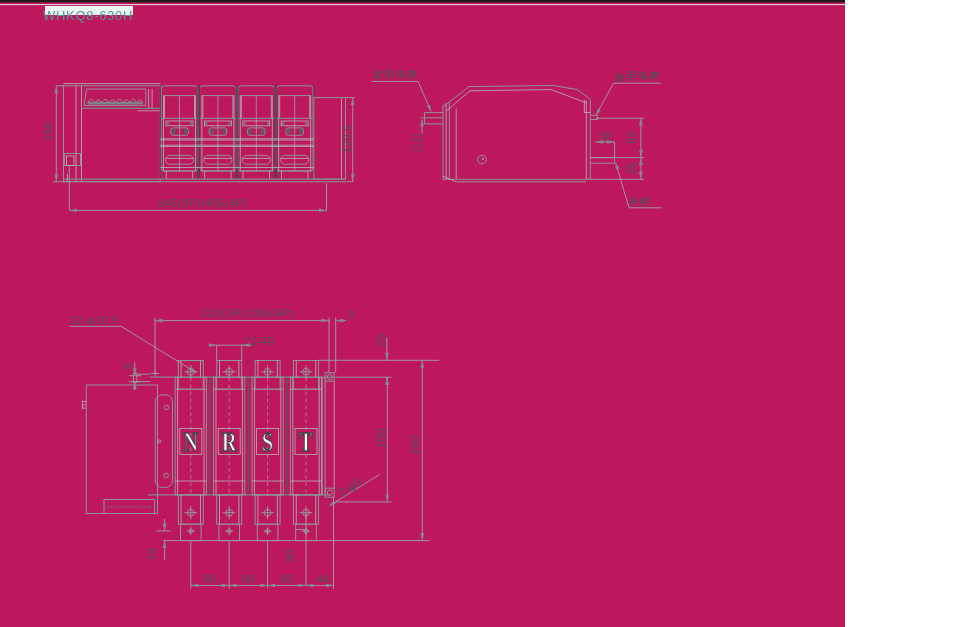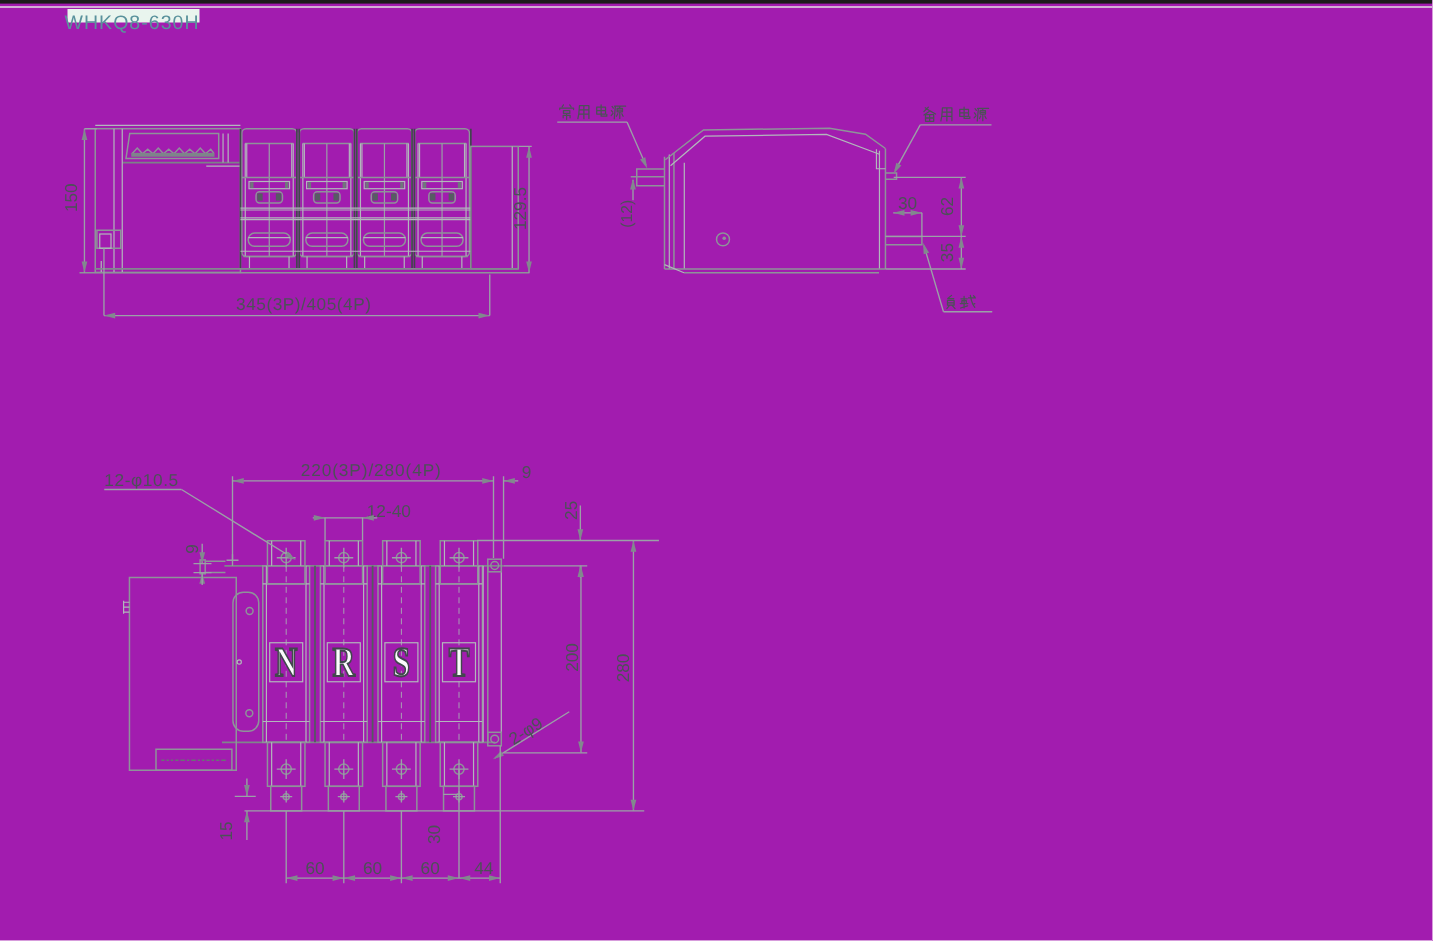--- a/index.html
+++ b/index.html
@@ -1,16 +1,16 @@
 <!DOCTYPE html>
 <html><head>
 <meta charset="utf-8">
 <style>
   html,body{margin:0;padding:0;background:#fff;}
-  #page{position:relative;width:955px;height:627px;background:#a21caf;overflow:hidden;
+  #page{position:relative;width:845px;height:627px;background:#be185d;overflow:hidden;
         font-family:"Liberation Sans", sans-serif;}
   svg{position:absolute;left:0;top:0;filter:blur(0.3px);}
   .o{stroke:#8e9399;fill:none;stroke-width:1;}
   .l{stroke:#b2b7bc;fill:none;stroke-width:0.8;}
   .dim{stroke:#9ba1a7;fill:none;stroke-width:0.9;}
   .t{font:11.5px "Liberation Sans",sans-serif;fill:#4c5157;}
   .cjk{stroke:#4c5157;stroke-width:8;fill:none;stroke-linecap:round;stroke-linejoin:round;}
 </style>
 </head>
 <body>

